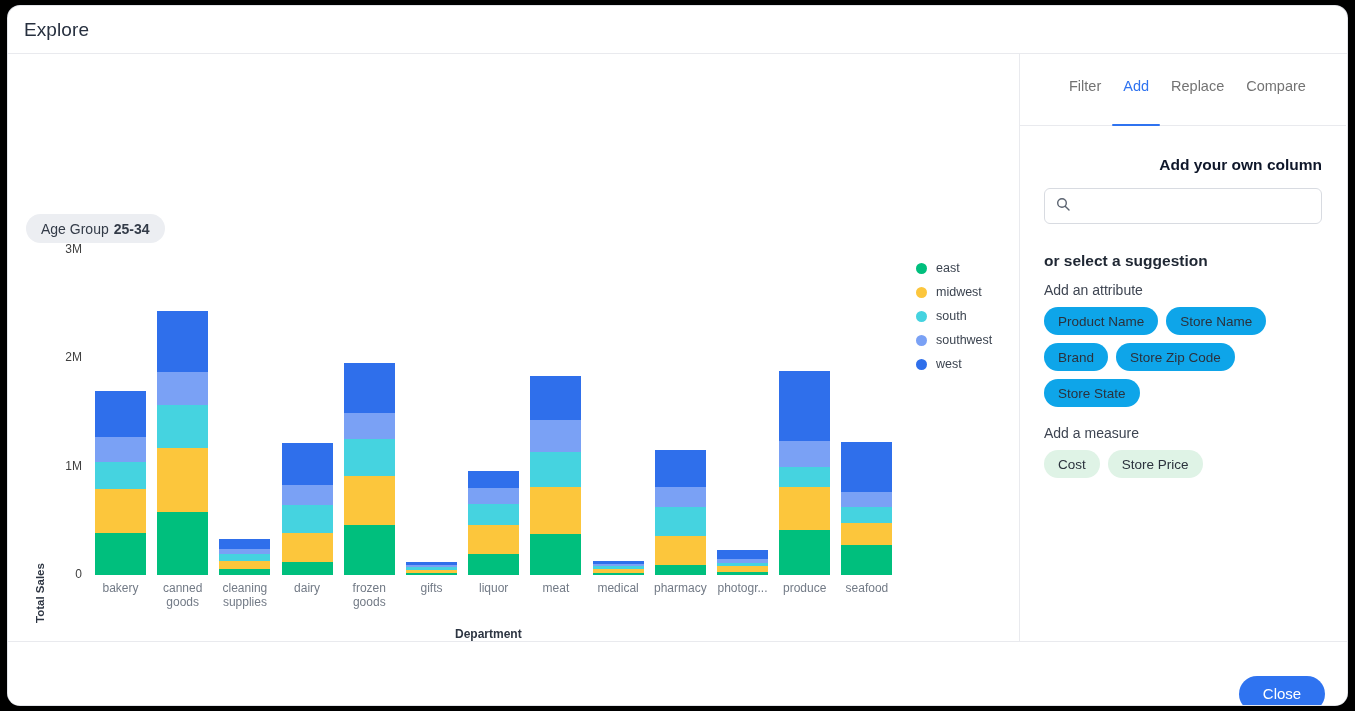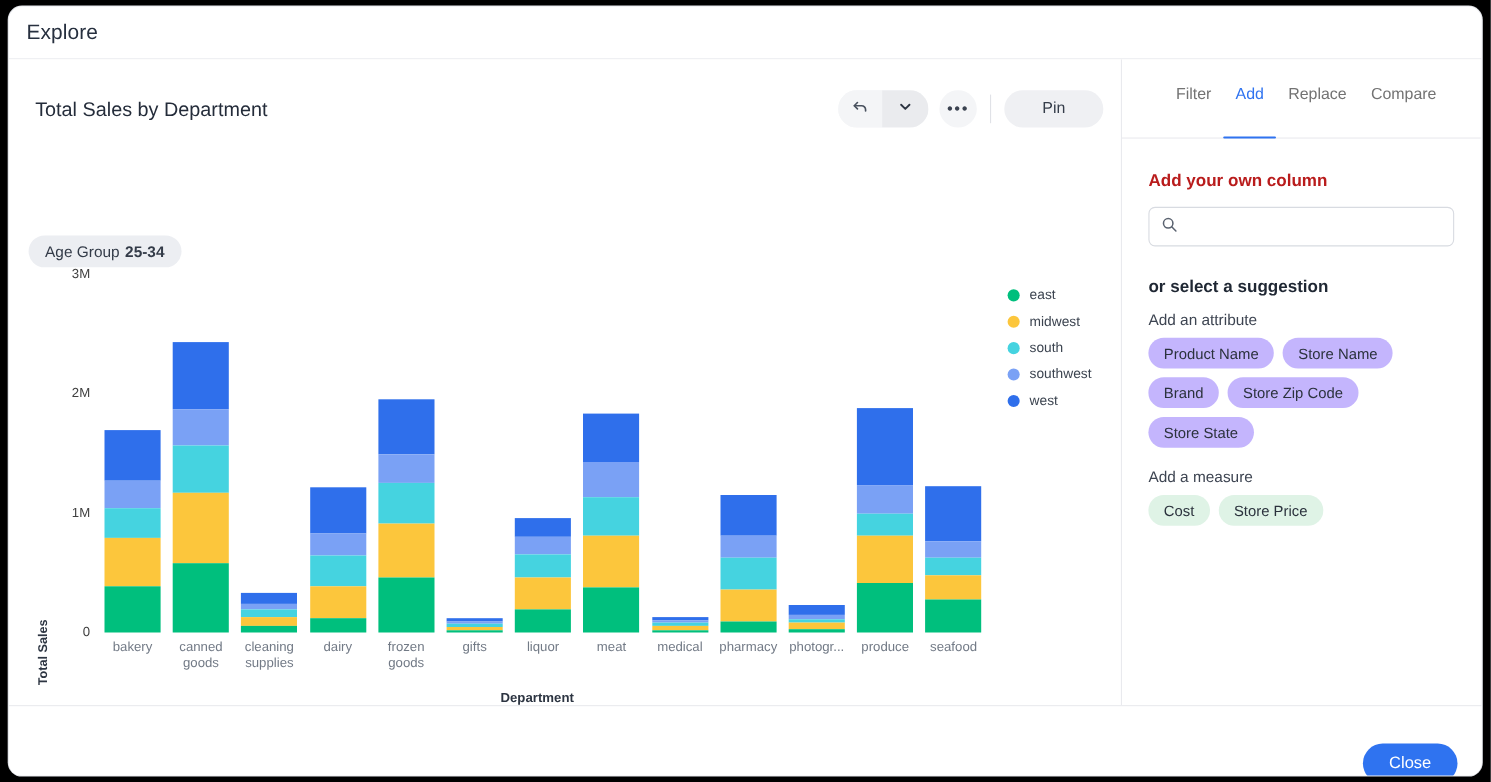--- a/index.html
+++ b/index.html
@@ -212,22 +212,23 @@
     content: "";
     position: absolute;
     left: 0; right: 0; bottom: -1px;
     height: 2.5px;
     background: #2f73f0;
     border-radius: 2px;
   }
   .panel-body { padding: 30px 24px 0 24px; flex: 1; }
   .panel-h1 {
     font-size: 15.5px; font-weight: bold;
-    color: #b91c1c;
+    color: #0f172a;
     margin-bottom: 14px;
+    text-align: right;
   }
   .search-box {
     height: 36px;
     border: 1px solid #d8dbe1;
     border-radius: 6px;
     display: flex; align-items: center;
     padding: 0 10px;
     margin-bottom: 28px;
   }
   .search-box input {
@@ -253,21 +254,21 @@
   .chips { display: flex; flex-wrap: wrap; gap: 8px; margin-bottom: 18px; }
   .chip {
     height: 28px;
     border-radius: 14px;
     display: inline-flex; align-items: center;
     padding: 0 14px;
     font-size: 13.5px;
     color: #2b323d;
     cursor: pointer;
   }
-  .chip.attr { background: #c4b5fd; text-align: right; }
+  .chip.attr { background: #0ea5e9; text-align: right; }
   .chip.measure { background: #dff3e6; }
 
   
   .footer {
     position: absolute;
     left: 0; bottom: 0;
     width: 1339px; height: 64px;
     border-top: 1px solid #e9eaee;
     display: flex; align-items: center; justify-content: flex-end;
     padding-right: 22px;
@@ -291,47 +292,20 @@
 <div class="app-window">
 
   <div class="titlebar">
     <div class="titlebar-title">Explore</div>
   </div>
 
   <div class="body-split">
 
     <div class="left-pane">
 
-      <div class="chart-header">
-        <div class="chart-title">Total Sales by Department</div>
-        <div class="toolbar">
-          <div class="seg-group">
-            <div class="seg-btn">
-              <span>
-                <svg width="16" height="16" viewBox="0 0 16 16" fill="none">
-                  <path d="M5.5 4.2 L2.6 7.1 L5.5 10" stroke="#4a525f" stroke-width="1.5" stroke-linecap="round" stroke-linejoin="round"></path>
-                  <path d="M2.8 7.1 H9.3 a3.6 3.6 0 0 1 3.6 3.6 v1.2" stroke="#4a525f" stroke-width="1.5" stroke-linecap="round" fill="none"></path>
-                </svg>
-              </span>
-            </div>
-            <div class="seg-btn second">
-              <span>
-                <svg width="14" height="14" viewBox="0 0 14 14" fill="none">
-                  <path d="M3.2 5.2 L7 9 L10.8 5.2" stroke="#2d3542" stroke-width="1.7" stroke-linecap="round" stroke-linejoin="round"></path>
-                </svg>
-              </span>
-            </div>
-          </div>
-          <div class="round-btn">
-            <span>•••</span>
-          </div>
-          <div class="tb-divider"></div>
-          <div class="pin-btn">Pin</div>
-        </div>
-      </div>
 
       <div class="filter-chip">
         <span>Age Group</span>
         <b>25-34</b>
       </div>
 
       <div class="chart-area">
         <div class="ylabel">Total Sales</div>
         <div class="plot" id="plot">
             <div class="bar-col" style="left: 87px; width: 51px;">

